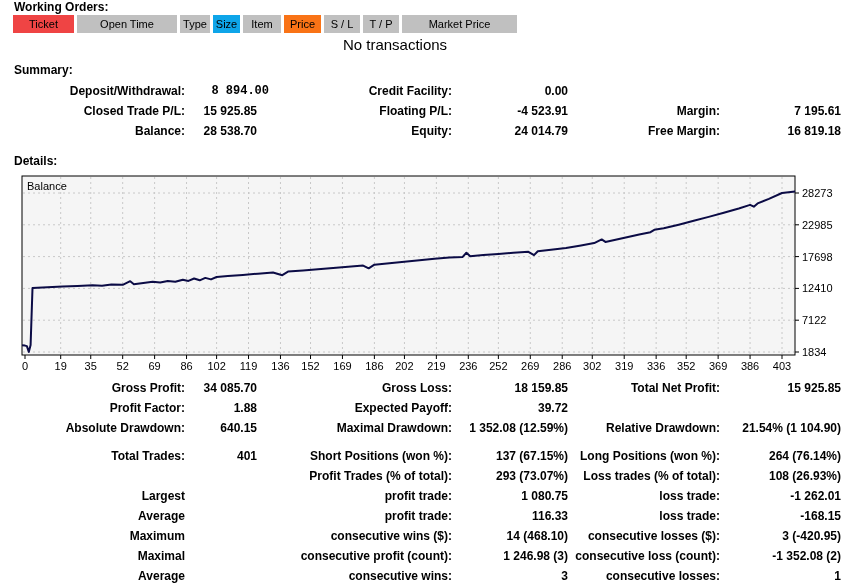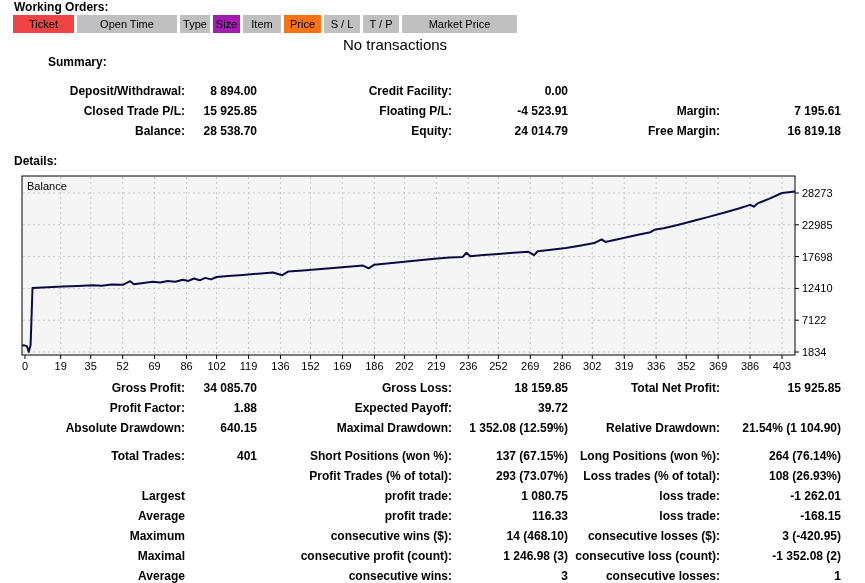--- a/index.html
+++ b/index.html
@@ -24,35 +24,35 @@
 <body>
 
 <div class="page">
 
   <div class="heading" style="left:14px; top:0px;">Working Orders:</div>
 
   <div id="orders-header">
       <div class="hdr-cell" style="left: 13px; width: 61px; background: #ef4444;">Ticket</div>
       <div class="hdr-cell" style="left: 77px; width: 100px; background: rgb(192, 192, 192);">Open Time</div>
       <div class="hdr-cell" style="left: 180px; width: 30px; background: rgb(192, 192, 192);">Type</div>
-      <div class="hdr-cell" style="left: 213px; width: 27px; background: #a21caf;">Size</div>
+      <div class="hdr-cell" style="left: 213px; width: 27px; background: #0ea5e9;">Size</div>
       <div class="hdr-cell" style="left: 243px; width: 38px; background: rgb(192, 192, 192);">Item</div>
       <div class="hdr-cell" style="left: 284px; width: 37px; background: #f97316;">Price</div>
       <div class="hdr-cell" style="left: 324px; width: 36px; background: rgb(192, 192, 192);">S / L</div>
       <div class="hdr-cell" style="left: 363px; width: 36px; background: rgb(192, 192, 192);">T / P</div>
       <div class="hdr-cell" style="left: 402px; width: 115px; background: rgb(192, 192, 192);">Market Price</div>
     </div>
 
   <div class="notrans">No transactions</div>
 
-  <div class="heading" style="left:14px; top:55px;margin-left:34px;">Summary:</div>
+  <div class="heading" style="left:14px; top:63px;">Summary:</div>
 
   <div id="summary-rows">
       <div class="cell" style="left: 5px; width: 180px; top: 84px;">Deposit/Withdrawal:</div>
-      <div class="cell" style="left: 187px; width: 70px; top: 84px;">8 894.00</div>
+      <div class="cell" style="left: 199px; width: 70px; top: 84px; font-family: Liberation Mono, monospace;">8 894.00</div>
       <div class="cell" style="left: 262px; width: 190px; top: 84px;">Credit Facility:</div>
       <div class="cell" style="left: 454px; width: 114px; top: 84px;">0.00</div>
       <div class="cell" style="left: 5px; width: 180px; top: 104px;">Closed Trade P/L:</div>
       <div class="cell" style="left: 187px; width: 70px; top: 104px;">15 925.85</div>
       <div class="cell" style="left: 262px; width: 190px; top: 104px;">Floating P/L:</div>
       <div class="cell" style="left: 454px; width: 114px; top: 104px;">-4 523.91</div>
       <div class="cell" style="left: 572px; width: 148px; top: 104px;">Margin:</div>
       <div class="cell" style="left: 722px; width: 119px; top: 104px;">7 195.61</div>
       <div class="cell" style="left: 5px; width: 180px; top: 124px;">Balance:</div>
       <div class="cell" style="left: 187px; width: 70px; top: 124px;">28 538.70</div>

